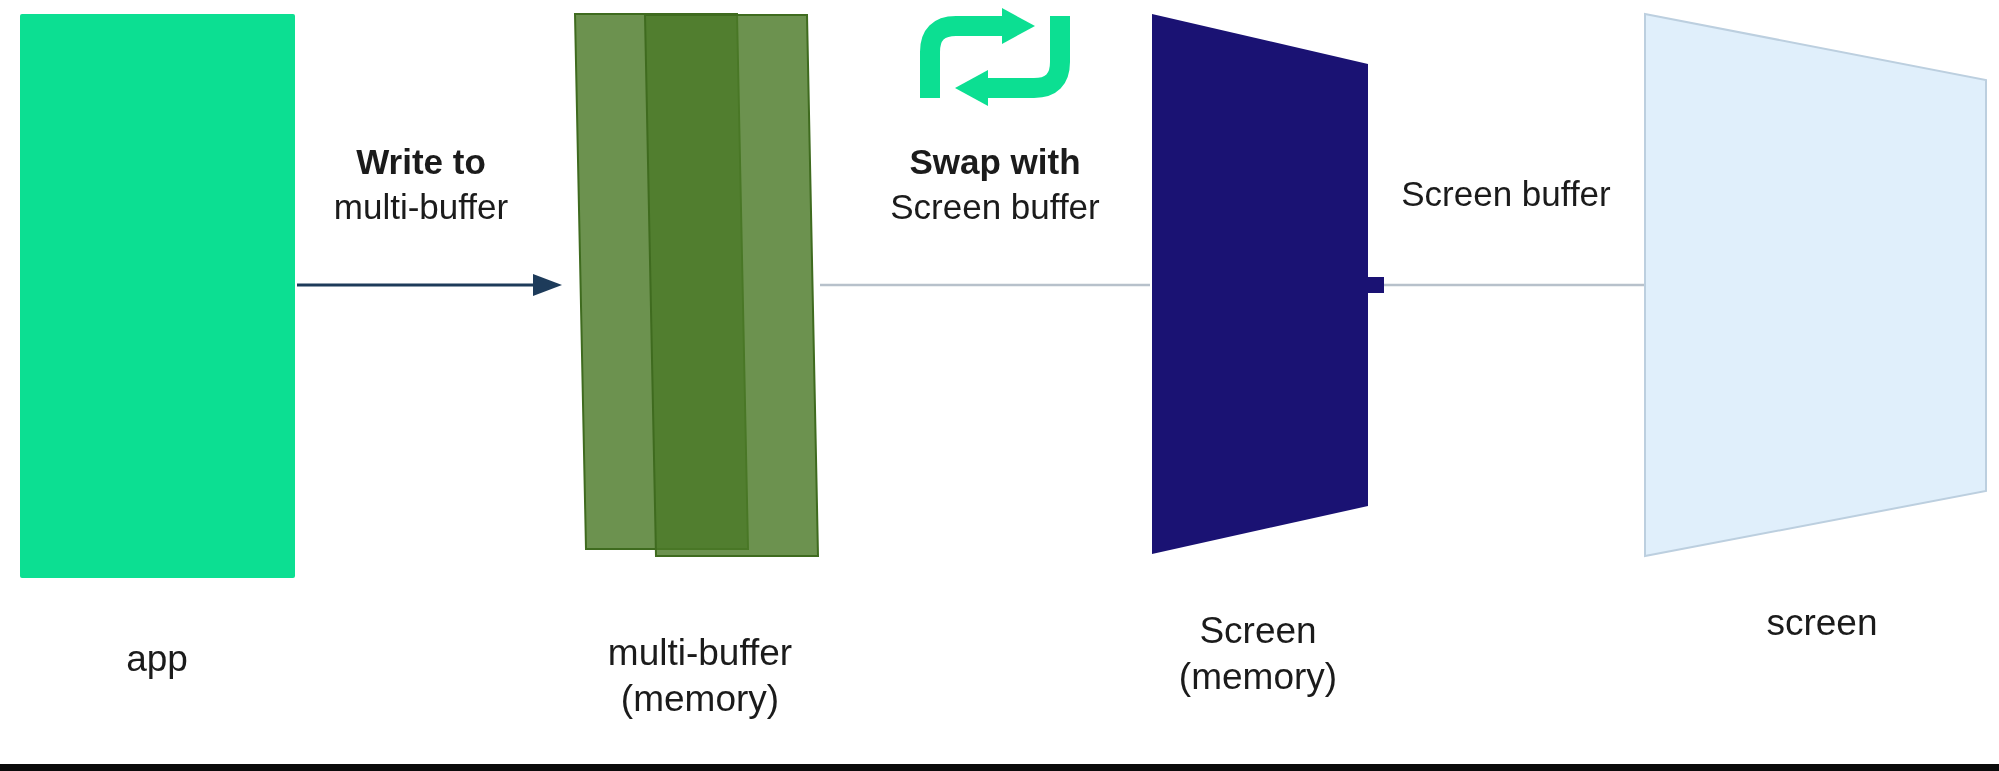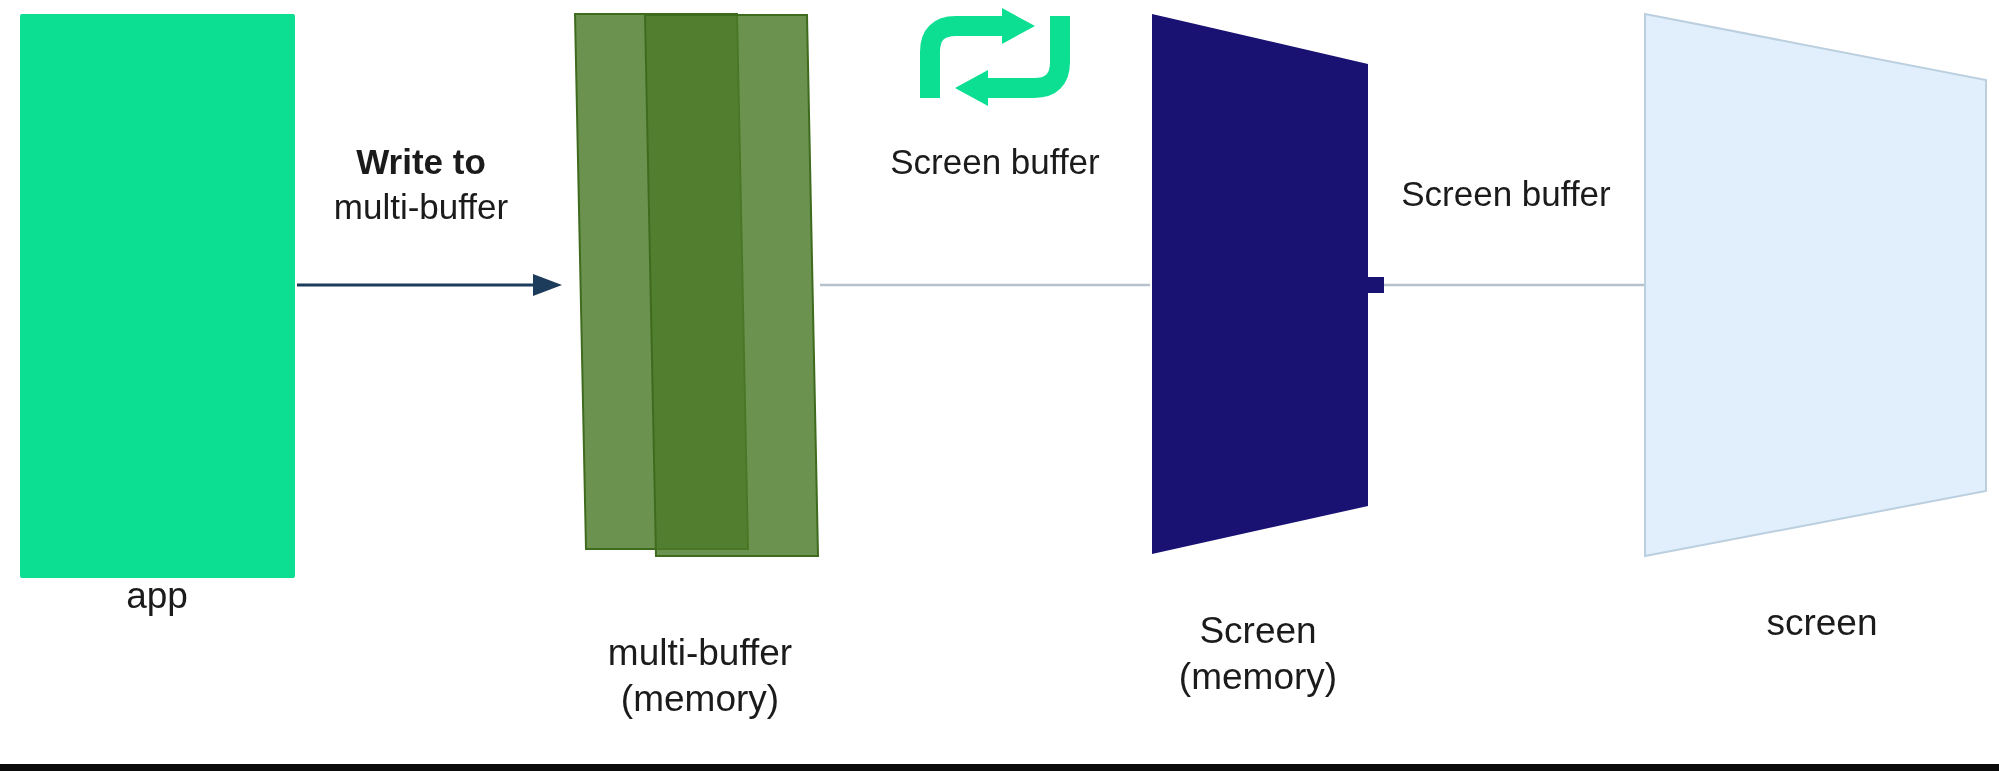--- a/index.html
+++ b/index.html
@@ -83,28 +83,29 @@
 
     <polygon points="1645,14 1986,80 1986,491 1645,556" stroke="#BCCFDF" stroke-width="2" fill="#E0EFFB"></polygon>
   </svg>
 
   <div class="annotation" style="left:421px; top:140px;">
     <div class="bold-line">Write to</div>
     <div>multi-buffer</div>
   </div>
 
   <div class="annotation" style="left:995px; top:140px;">
+    <div class="bold-line">Swap with</div>
     <div>Screen buffer</div>
   </div>
 
   <div class="annotation" style="left:1506px; top:172px;">
     <div>Screen buffer</div>
   </div>
 
-  <div class="caption" style="left:157px; top:573px;">app</div>
+  <div class="caption" style="left:157px; top:636px;">app</div>
 
   <div class="caption" style="left:700px; top:630px;">
     <div>multi-buffer</div>
     <div>(memory)</div>
   </div>
 
   <div class="caption" style="left:1258px; top:608px;">
     <div>Screen</div>
     <div>(memory)</div>
   </div>

